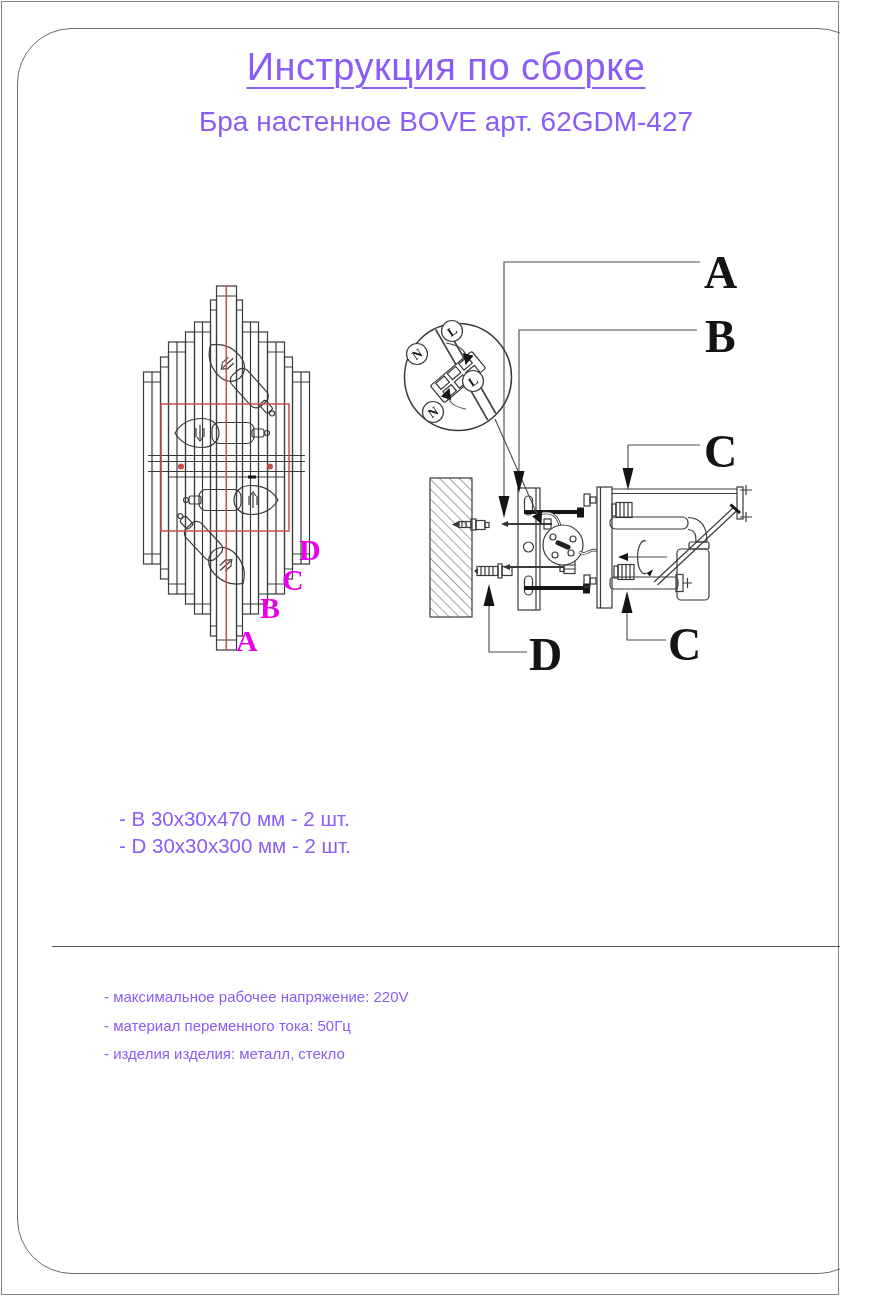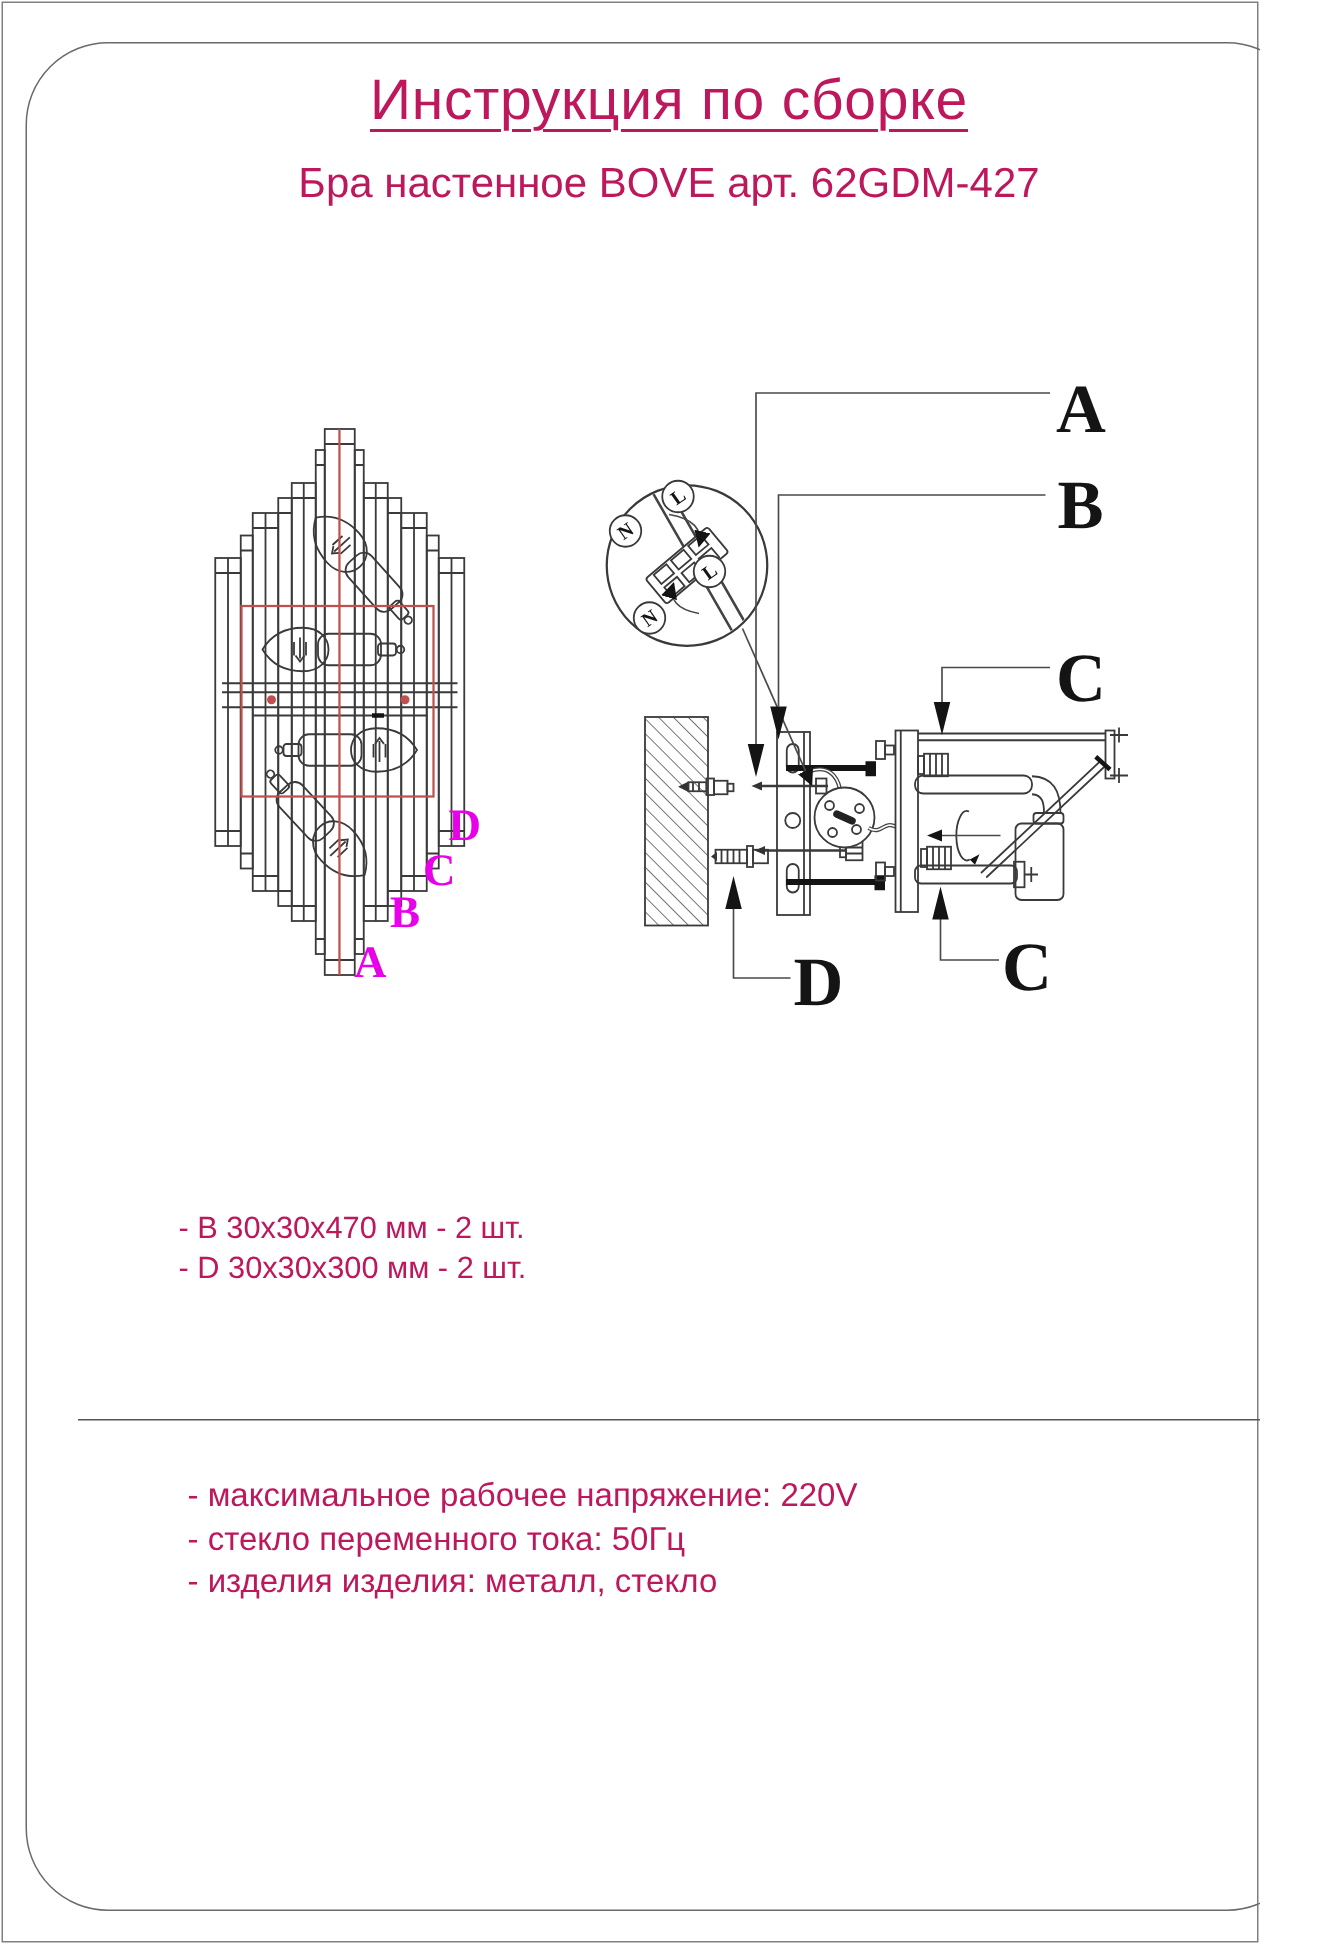--- a/index.html
+++ b/index.html
@@ -1,28 +1,28 @@
 <!DOCTYPE html>
 <html><head>
 <meta charset="utf-8">
 <style>
   html,body{margin:0;padding:0;background:#fff;}
   #page{position:relative;width:840px;height:1300px;background:#fff;overflow:hidden;
-        font-family:"Liberation Sans",sans-serif;color:#be185d;}
+        font-family:"Liberation Sans",sans-serif;color:#8b5cf6;}
   .outer-frame{position:absolute;left:1px;top:1px;right:1px;bottom:5px;
         border:1.6px solid #808080;}
   .inner-frame{position:absolute;left:17px;top:28px;width:854px;height:1244px;
         border:1.6px solid #6a6a6a;border-radius:55px;}
   .title{position:absolute;left:0;top:46px;width:892px;text-align:center;
         font-size:38px;font-weight:400;letter-spacing:.5px;}
   .title span{text-decoration:underline;text-underline-offset:7px;text-decoration-thickness:2px;}
   .subtitle{position:absolute;left:0;top:106px;width:892px;text-align:center;
         font-size:28px;font-weight:400;}
   .parts{position:absolute;left:119px;top:805px;font-size:20.5px;line-height:27.4px;}
-  .specs{position:absolute;left:104px;top:983px;font-size:22px;line-height:28.6px;margin-left:21px;}
+  .specs{position:absolute;left:104px;top:983px;font-size:15px;line-height:28.6px;}
   .divider{position:absolute;left:52px;top:946px;width:795px;height:0;border-top:1.6px solid #555;}
   svg{position:absolute;left:0;top:0;}
   .ln{fill:none;stroke:#3a3a3a;stroke-width:1.2;}
   .lnw{fill:#fff;stroke:#3a3a3a;stroke-width:1.2;}
   .thn{fill:none;stroke:#3a3a3a;stroke-width:1.8;}
   .thk{fill:none;stroke:#141414;stroke-width:4;}
   .ldr{fill:none;stroke:#4a4a4a;stroke-width:1.1;}
   .red{fill:none;stroke:#c0504d;stroke-width:1.5;}
   .blk{fill:#141414;stroke:none;}
   .wireo{fill:none;stroke:#444;stroke-width:2.8;}
@@ -245,16 +245,16 @@
 
   <div class="parts">
     <div>- B 30x30x470 мм - 2 шт.</div>
     <div>- D 30x30x300 мм - 2 шт.</div>
   </div>
 
   <div class="divider"></div>
 
   <div class="specs">
     <div>- максимальное рабочее напряжение: 220V</div>
-    <div>- стекло переменного тока: 50Гц</div>
+    <div>- материал переменного тока: 50Гц</div>
     <div>- изделия изделия: металл, стекло</div>
   </div>
 </div>
 
 </body></html>

